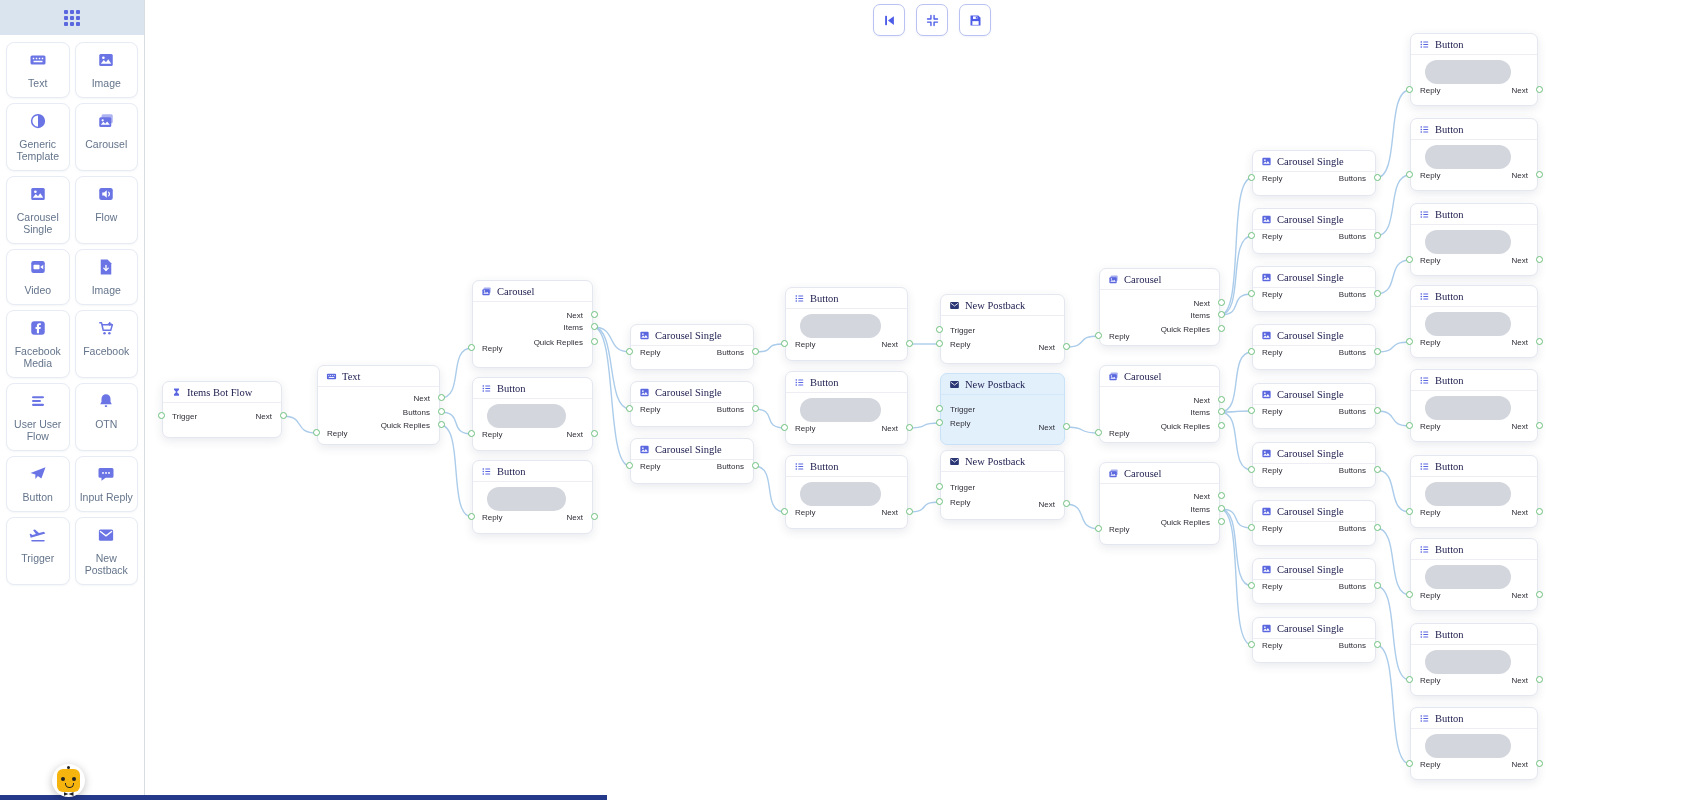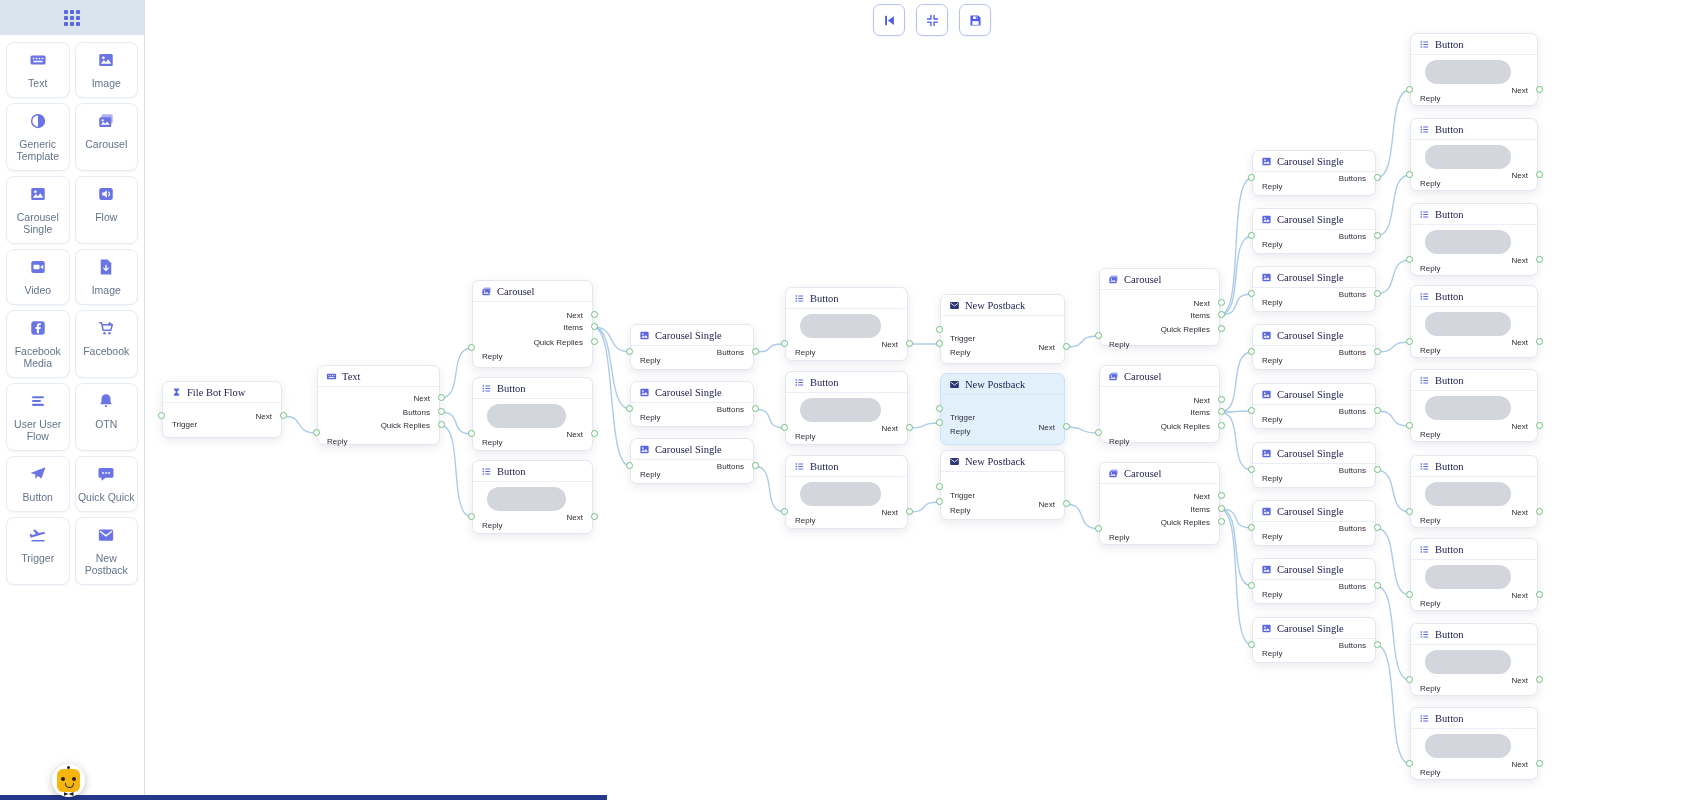--- a/index.html
+++ b/index.html
@@ -36,21 +36,21 @@
   .node-h{height:21px;display:flex;align-items:center;gap:5px;padding:0 8px;border-bottom:1px solid #ededf3;}
   .node.selected .node-h{border-bottom-color:#d3e7f9;}
   .node-h svg{width:11px;height:11px;color:#5a67df;flex:0 0 auto;}
   .node-h svg.dark{color:#2b3674;}
   .node-t{font-family:"Liberation Serif","DejaVu Serif",serif;font-size:10.5px;color:#1c1c4e;white-space:nowrap;}
   .pill{position:absolute;left:14px;height:24px;background:#d3d6dd;border-radius:12px;}
   .port-c{position:absolute;width:7px;height:7px;border:1.5px solid #6cc07c;background:#fff;
     border-radius:50%;cursor:crosshair;z-index:12;}
   .port-c.in{left:-5.5px;} .port-c.out{right:-5.5px;}
   .port-l{position:absolute;font-size:8px;color:#2e2e38;white-space:nowrap;}
-  .port-l.in{left:9px;margin-top:8px;} .port-l.out{right:9px;text-align:right;}
+  .port-l.in{left:9px;} .port-l.out{right:9px;text-align:right;}
 
   
   .bottom-bar{position:absolute;left:0;bottom:0;width:607px;height:5px;background:#24398a;}
   .bot-widget{position:absolute;left:52px;top:764px;width:33px;height:33px;background:#fff;border-radius:50%;
     box-shadow:0 2px 8px rgba(0,0,0,.25);display:flex;align-items:center;justify-content:center;cursor:pointer;z-index:40;}
   .bot-face{width:23px;height:23px;background:#f6b40e;border-radius:6px;position:relative;}
   .bot-face:before{content:"";position:absolute;left:4px;top:8px;width:4px;height:4px;border-radius:50%;
     background:#222;box-shadow:11px 0 0 #222;}
   .bot-face:after{content:"";position:absolute;left:8px;top:14px;width:7px;height:4px;border:1.5px solid #222;
     border-top:none;border-radius:0 0 6px 6px;}
@@ -149,21 +149,21 @@
         <div class="pal-item"><svg class="" viewBox="0 0 24 24">
             <path d="M22 3L2 10.5l6.5 2.3v5.7l3.3-3.8 4.7 3.3z" fill="currentColor"></path>
           </svg><div class="pal-label">Button</div></div>
         <div class="pal-item"><svg class="" viewBox="0 0 24 24">
             <path d="M4 4h16a2 2 0 012 2v9a2 2 0 01-2 2h-8.5L6 21v-4H4a2 2 0 01-2-2V6a2 2 0 012-2z" fill="currentColor"></path>
             <g fill="#fff">
               <circle cx="8" cy="10.5" r="1.3"></circle>
               <circle cx="12" cy="10.5" r="1.3"></circle>
               <circle cx="16" cy="10.5" r="1.3"></circle>
             </g>
-          </svg><div class="pal-label">Quick Quick</div></div>
+          </svg><div class="pal-label">Input Reply</div></div>
         <div class="pal-item"><svg class="" viewBox="0 0 24 24">
             <path d="M2.2 15.5l19.6-5.6-1.9-2.2-6.6 1.7L8 4.5l-2.6.7 3.8 5.6-4.7 1.2-2.2-1.7-1.4.4z" fill="currentColor"></path>
             <rect x="3" y="18.5" width="18" height="2" rx="1" fill="currentColor"></rect>
           </svg><div class="pal-label">Trigger</div></div>
         <div class="pal-item"><svg class="" viewBox="0 0 24 24">
             <rect x="2.5" y="4.5" width="19" height="15" rx="2" fill="currentColor"></rect>
             <path d="M4 7l8 6.2L20 7" fill="none" stroke="#fff" stroke-width="1.8"></path>
           </svg><div class="pal-label">New Postback</div></div>
       </div>
   </aside>
@@ -230,21 +230,21 @@
         <path d="M1231 528 C 1256 528, 1240 595, 1265 595"></path>
         <path d="M1231 586 C 1256 586, 1240 680, 1265 680"></path>
         <path d="M1231 645 C 1256 645, 1240 764, 1265 764"></path>
       </svg>
     <div id="nodes">
         <div class="node" style="left: 17px; top: 381px; width: 120px; height: 57px;">
           <div class="node-h">
             <svg class="" viewBox="0 0 24 24">
               <path d="M6.5 3h11v3.2L13 11l4.5 4.8V19h-11v-3.2L11 11 6.5 6.2z" fill="currentColor"></path>
             </svg>
-            <span class="node-t">File Bot Flow</span>
+            <span class="node-t">Items Bot Flow</span>
           </div>
           <span class="port-c in" style="top:30px;"></span>
           <span class="port-l in" style="top:30px;">Trigger</span>
           <span class="port-c out" style="top:30px;"></span>
           <span class="port-l out" style="top:30px;">Next</span>
         </div>
         <div class="node" style="left: 172px; top: 365px; width: 123px; height: 80px;">
           <div class="node-h">
             <svg class="" viewBox="0 0 24 24">
               <rect x="2" y="6" width="20" height="12" rx="2" fill="currentColor"></rect>

